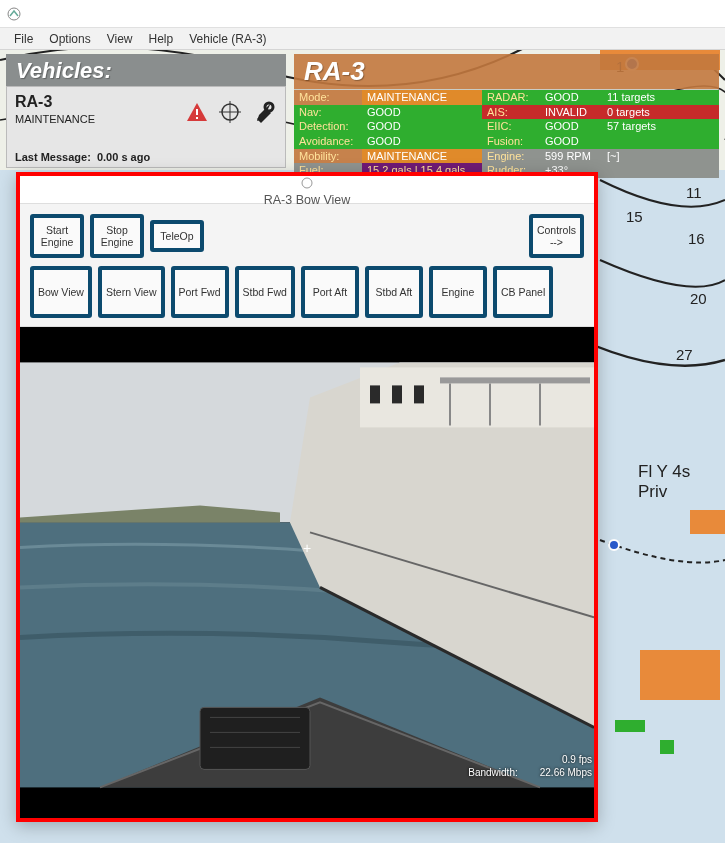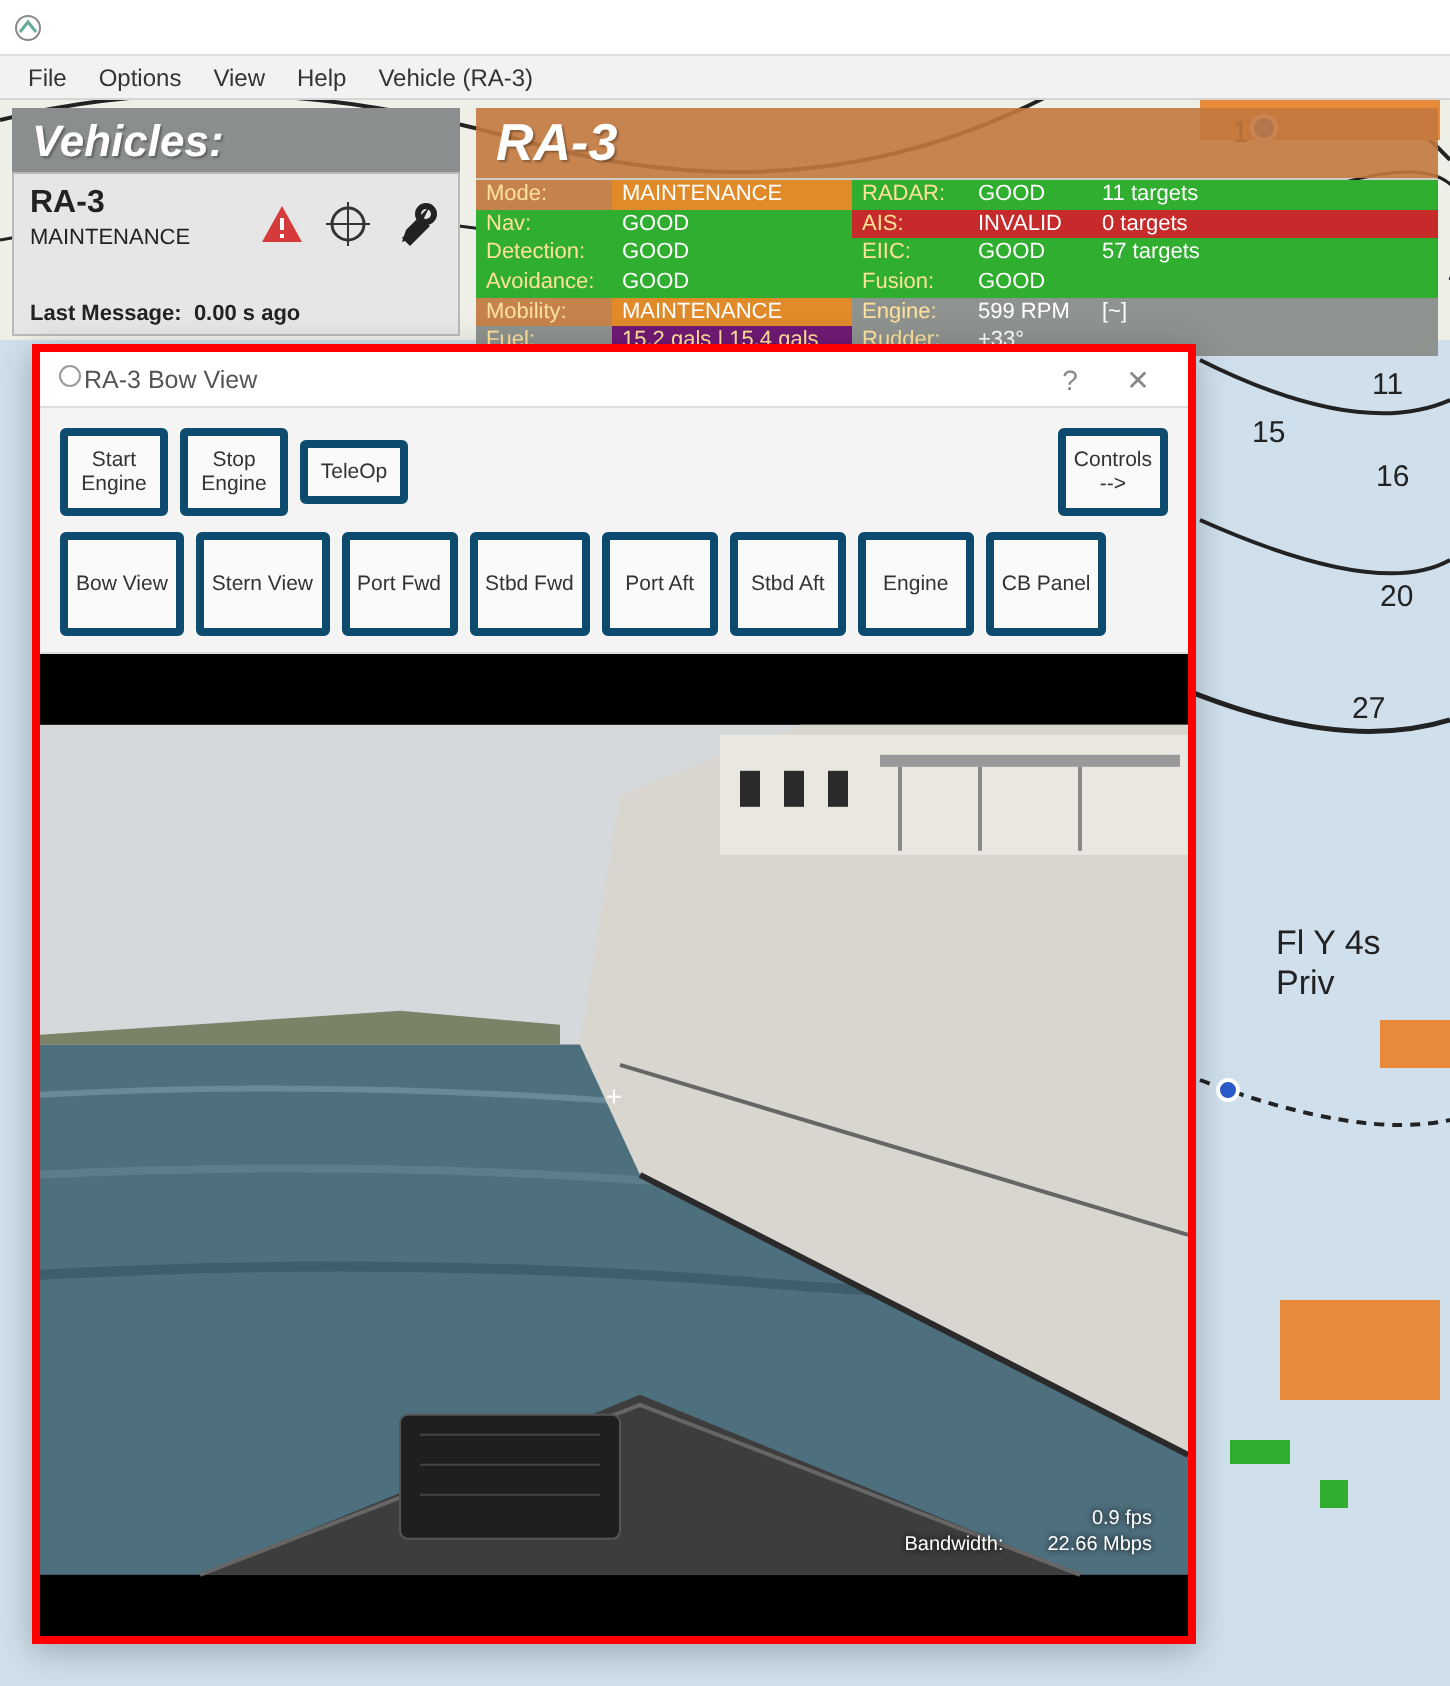--- a/index.html
+++ b/index.html
@@ -32,21 +32,21 @@
 }
 .menubar .menu-item { padding: 2px 8px; cursor: default; }
 
 
 .top-row {
   position: relative; z-index: 4;
   display: flex; gap: 8px; padding: 4px 6px 0 6px;
 }
 
 .vehicles-panel {
-  width: 224px; color: #fff;
+  width: 280px; color: #fff;
 }
 .vehicles-panel .hdr {
   background: #8a8e8e; padding: 4px 10px 2px 10px;
   font-size: 22px; font-weight: bold; font-style: italic;
   text-shadow: 1px 1px 1px rgba(0,0,0,.3);
 }
 .vehicle-card {
   background: #e6e6e6; border: 1px solid #bbb; padding: 6px 8px 4px 8px;
   color: #222; position: relative;
 }
@@ -88,21 +88,21 @@
   width: 582px; height: 650px;
   border: 4px solid #ff0000;
   background: #f0f0f0;
   z-index: 6;
   display: flex; flex-direction: column;
   box-shadow: 0 4px 16px rgba(0,0,0,.25);
 }
 .child-titlebar {
   height: 28px; background: #fff; border-bottom: 1px solid #dedede;
   display: flex; align-items: center; padding: 0 8px;
-  font-size: 12.5px; color: #555;
+  font-size: 12.5px; color: #555; flex-direction: column;
 }
 .child-titlebar .spacer { flex:1; }
 .child-titlebar .ctl { width: 34px; text-align:center; color:#888; font-size: 14px; cursor:default; }
 
 .child-toolbar {
   background: #f4f4f4; padding: 10px 10px 8px 10px;
   display: flex; flex-direction: column; gap: 8px;
   border-bottom: 1px solid #dedede;
 }
 .btn-row { display: flex; gap: 6px; align-items:center; }
@@ -112,21 +112,21 @@
   font-size: 10.5px; color: #333; text-align:center;
   padding: 6px 4px; min-width: 54px; line-height: 1.15;
   cursor: default; white-space: pre-line;
 }
 .tbtn.small { padding: 16px 4px; min-width: 58px; }
 
 .camera-area {
   flex: 1; background: #000; position: relative; overflow:hidden;
 }
 .camera-area svg { position:absolute; inset:0; width:100%; height:100%; }
-.overlay-text { position:absolute; right: 18px; bottom: 40px; font-size: 10px; color:#fff; text-shadow: 0 0 3px #000; }
+.overlay-text { position:absolute; right: 2px; bottom: 40px; font-size: 10px; color:#fff; text-shadow: 0 0 3px #000; }
 .overlay-text .row { display:flex; gap: 22px; justify-content:flex-end; margin-top:2px; }
 .crosshair { position:absolute; left: 50%; top: 45%; color:#fff; font-size:14px; transform:translate(-50%,-50%); }
 
 .map-label { position:absolute; font-size: 17px; color:#222; z-index:2; }
 .map-num { font-size: 15px; text-align: center; }
 </style>
 </head>
 <body>
 
 <div class="map-bg">

